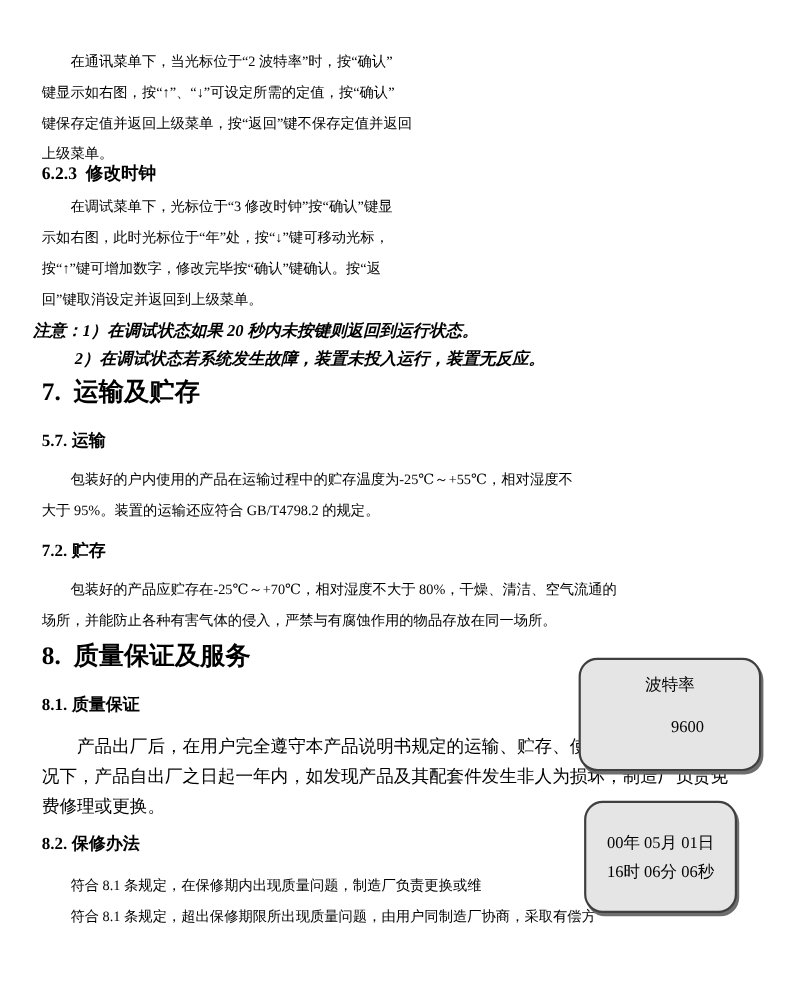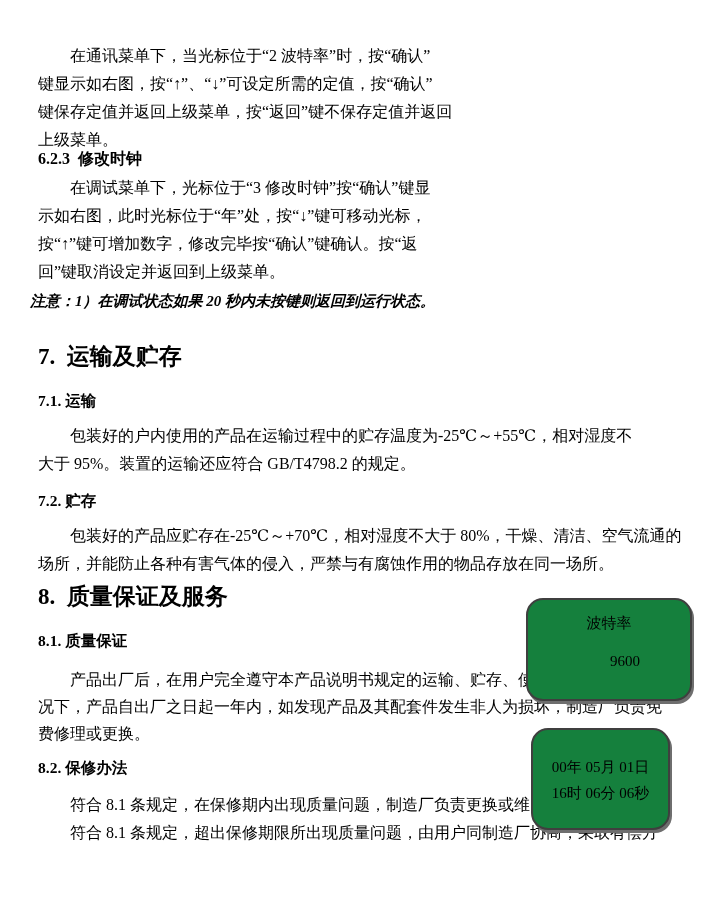--- a/index.html
+++ b/index.html
@@ -11,29 +11,29 @@
     background: #ffffff;
     overflow: hidden;
     font-family: "Liberation Serif", "DejaVu Serif", serif;
     color: #000000;
   }
   .blk {
     position: absolute;
     white-space: pre;
     color: #000000;
   }
-  .para    { font-size: 16px; line-height: 28px; }
+  .para    { font-size: 13px; line-height: 28px; }
   .para27  { font-size: 16px; line-height: 27px; }
   .h-sub   { font-size: 16px; font-weight: bold; line-height: 20px; }
   .h-major { font-size: 23px; font-weight: bold; line-height: 24px; }
   .h-minor { font-size: 15.5px; font-weight: bold; line-height: 20px; }
   .note    { font-size: 15px; font-weight: bold; font-style: italic; line-height: 22px; }
   .lcd-box {
     position: absolute;
-    background: #15803d;
+    background: #e5e5e5;
     border: 2px solid #3f3f3f;
     border-radius: 17px;
     box-shadow: 2px 3px 0 #6e6e6e;
     z-index: 5;
   }
   .lcd-text {
     position: absolute;
     left: 0;
     width: 100%;
     text-align: center;
@@ -54,24 +54,25 @@
 上级菜单。</div>
 
   <div class="blk h-sub" style="left:38px; top:149px;">6.2.3  修改时钟</div>
 
   <div class="blk para" style="left:38px; top:174px;">　　在调试菜单下，光标位于“3 修改时钟”按“确认”键显
 示如右图，此时光标位于“年”处，按“↓”键可移动光标，
 按“↑”键可增加数字，修改完毕按“确认”键确认。按“返
 回”键取消设定并返回到上级菜单。</div>
 
   <div class="blk note" style="left:30px; top:290px;">注意：1）在调试状态如果 20 秒内未按键则返回到运行状态。</div>
+  <div class="blk note" style="left:68px; top:316px;">2）在调试状态若系统发生故障，装置未投入运行，装置无反应。</div>
 
   <div class="blk h-major" style="left:38px; top:345px;">7.  运输及贮存</div>
 
-  <div class="blk h-minor" style="left:38px; top:391px;">7.1. 运输</div>
+  <div class="blk h-minor" style="left:38px; top:391px;">5.7. 运输</div>
 
   <div class="blk para" style="left:38px; top:422px;">　　包装好的户内使用的产品在运输过程中的贮存温度为-25℃～+55℃，相对湿度不
 大于 95%。装置的运输还应符合 GB/T4798.2 的规定。</div>
 
   <div class="blk h-minor" style="left:38px; top:491px;">7.2. 贮存</div>
 
   <div class="blk para" style="left:38px; top:522px;">　　包装好的产品应贮存在-25℃～+70℃，相对湿度不大于 80%，干燥、清洁、空气流通的
 场所，并能防止各种有害气体的侵入，严禁与有腐蚀作用的物品存放在同一场所。</div>
 
   <div class="blk h-major" style="left:38px; top:585px;">8.  质量保证及服务</div>

